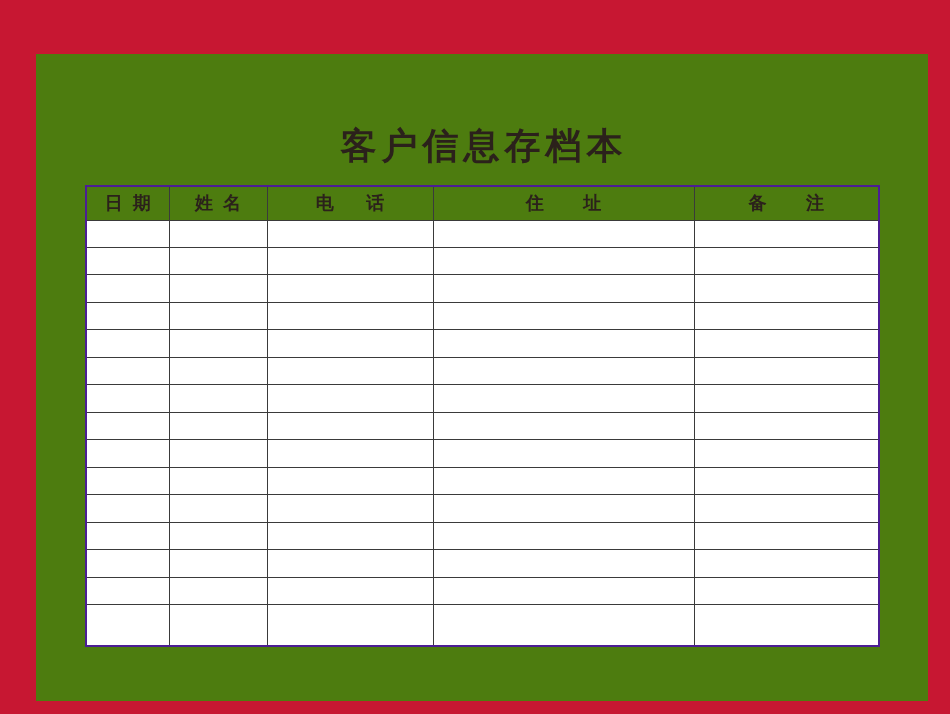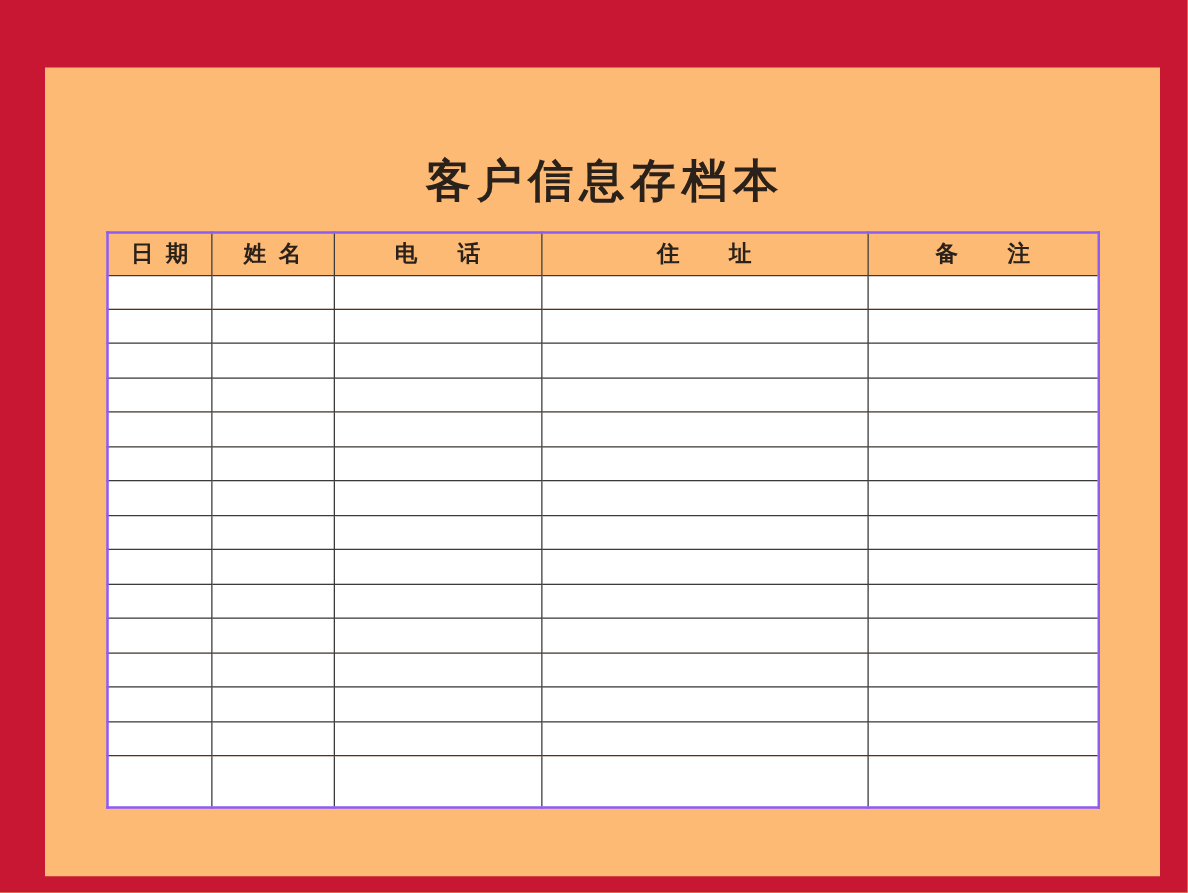--- a/index.html
+++ b/index.html
@@ -28,21 +28,21 @@
     letter-spacing: 5px;
     text-indent: 5px;
     white-space: nowrap;
   }
   table.archive {
     position: absolute;
     left: 49px; top: 131px;
     width: 793px; height: 462px;
     border-collapse: collapse;
     table-layout: fixed;
-    border: 2px solid #8b5cf6;
+    border: 2px solid #4c1d95;
   }
   table.archive th, table.archive td {
     border: 1.5px solid #3a3a3a;
     padding: 0;
   }
   table.archive thead tr { height: 34px; }
   table.archive thead th {
     font-size: 18px;
     font-weight: bold;
     color: #2b211b;
@@ -57,21 +57,21 @@
   table.archive thead th:nth-child(4),
   table.archive thead th:nth-child(5) { letter-spacing: 2.2em;  text-indent: 2.2em; }
   table.archive tbody td {
     background: #ffffff;
   }
 </style>
 </head>
 <body style="background: rgb(199, 23, 50);">
 
 <div class="frame">
-  <div class="paper" style="background: #fdba74;">
+  <div class="paper" style="background: #4d7c0f;">
 
     <div class="form-title">客户信息存档本</div>
 
     <table class="archive">
       <colgroup>
         <col style="width:83px">
         <col style="width:98px">
         <col style="width:166px">
         <col style="width:261px">
         <col style="width:185px">

